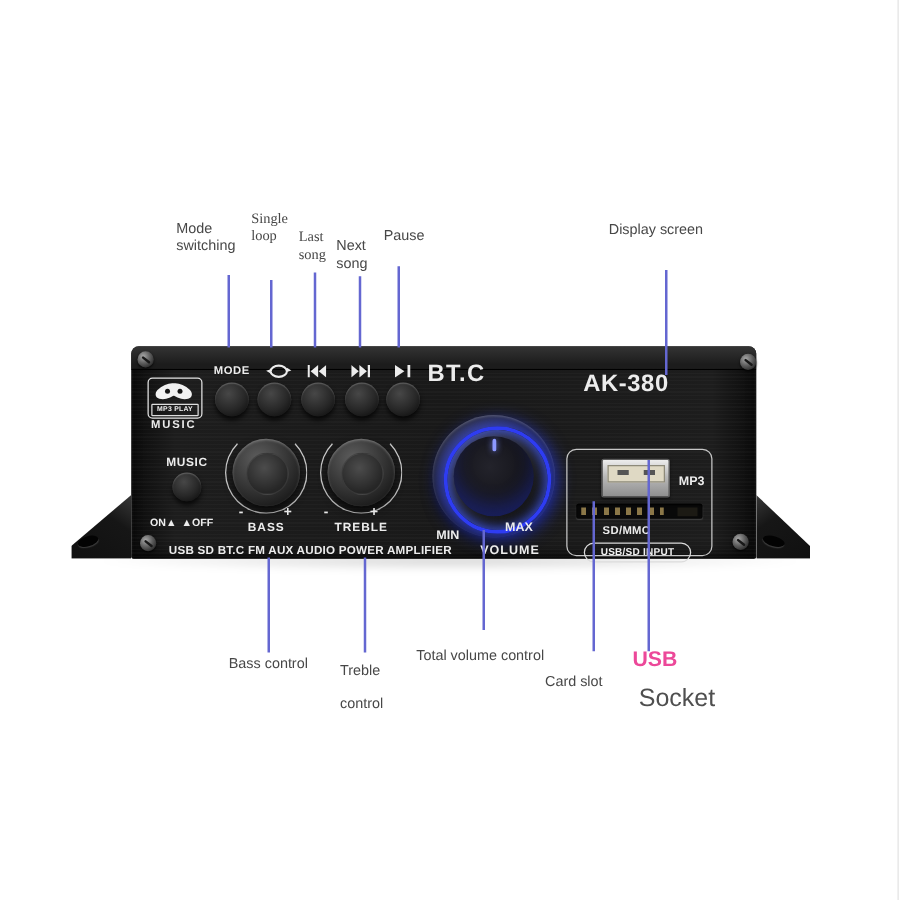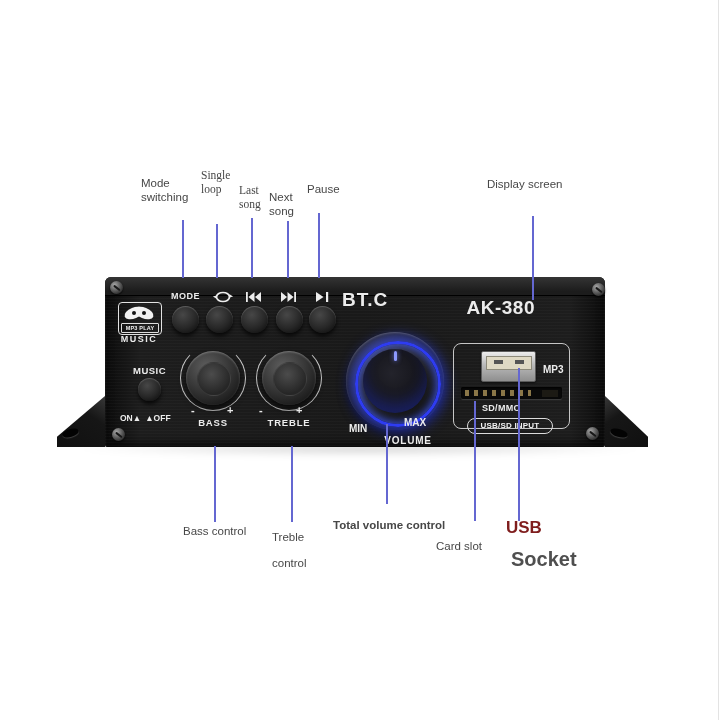--- a/index.html
+++ b/index.html
@@ -53,21 +53,21 @@
        box-shadow:0 5px 9px rgba(0,0,0,.75), inset 0 1px 2px rgba(255,255,255,.25);}
   .vol-ring{position:absolute;left:9px;top:9px;width:80px;height:80px;border-radius:50%;
        border:3px solid #2e3cf2;
        box-shadow:0 0 14px 4px rgba(55,75,255,.75), inset 0 0 9px 2px rgba(70,95,255,.8);}
   .vol-inner{position:absolute;left:17px;top:17px;width:64px;height:64px;border-radius:50%;
        background:radial-gradient(circle at 45% 38%,#23232b,#121218 65%,#0a0a10);
        box-shadow:inset 0 -10px 14px rgba(45,65,255,.30);}
   .vol-ptr{position:absolute;left:30.5px;top:2px;width:3px;height:10px;background:#8d99ff;
        border-radius:2px;box-shadow:0 0 5px rgba(120,135,255,.9);}
   
-  #iobox{position:absolute;left:348px;top:66px;width:115px;height:84px;border:1.5px solid #c6c6c6;
+  #iobox{position:absolute;left:348px;top:82px;width:115px;height:84px;border:1.5px solid #c6c6c6;
        border-radius:8px;}
   .usbport{position:absolute;left:27px;top:7px;width:53px;height:29px;border-radius:2px;
        background:linear-gradient(180deg,#ededed,#b9b9b9 45%,#8f8f8f);border:1px solid #5c5c5c;
        box-shadow:0 1px 2px rgba(0,0,0,.6);}
   .usbport i{position:absolute;left:4px;top:4px;width:44px;height:12px;background:#dfd9c4;
        border:1px solid #8d8a7a;}
   .usbport i:before,.usbport i:after{content:"";position:absolute;top:3px;width:9px;height:4px;background:#555;}
   .usbport i:before{left:7px;} .usbport i:after{right:7px;}
   .sdslot{position:absolute;left:7px;top:43px;width:101px;height:12px;background:#090909;
        border-radius:2px;box-shadow:inset 0 1px 2px #000, 0 1px 1px rgba(255,255,255,.15);}
@@ -211,28 +211,29 @@
       </div>
     <div class="wtxt" style="left:89px;top:20px;font-size:10px;">MP3</div>
     <div class="sdslot">
         <i></i>
         <b></b>
       </div>
     <div class="wtxt" style="left:28px;top:59px;width:60px;text-align:left;font-size:9px;letter-spacing:.3px;">SD/MMC</div>
     <div class="capsule">USB/SD INPUT</div>
   </div>
 
+  <div class="wtxt" style="left:30px;top:158px;font-size:9.3px;letter-spacing:.2px;white-space:nowrap;">USB SD BT.C FM AUX AUDIO POWER AMPLIFIER</div>
 </div>
 
 <div class="co-line" style="left:214px;top:446px;height:76px;"></div>
 <div class="co-line" style="left:291px;top:446px;height:76px;"></div>
 <div class="co-line" style="left:386px;top:424px;height:80px;"></div>
 <div class="co-line" style="left:474px;top:401px;height:120px;"></div>
 <div class="co-line" style="left:518px;top:368px;height:153px;"></div>
 
 <div class="bl" style="left:183px;top:524px;">Bass control</div>
 <div class="bl" style="left:272px;top:524px;width:46px;line-height:26px;white-space:normal;">Treble control</div>
-<div class="bl" style="left:333px;top:518px;font-weight:bold;">Total volume control</div>
+<div class="bl" style="left:333px;top:518px;">Total volume control</div>
 <div class="bl" style="left:436px;top:539px;">Card slot</div>
-<div class="bl" style="left:506px;top:521px;font-size:17px;font-weight:bold;color:#7f1d1d;">USB</div>
-<div class="bl" style="left:511px;top:552px;font-size:20px;color:#4f4f4f;font-weight:bold;">Socket</div>
+<div class="bl" style="left:506px;top:521px;font-size:17px;font-weight:bold;color:#ec4899;">USB</div>
+<div class="bl" style="left:511px;top:552px;font-size:20px;color:#4f4f4f;">Socket</div>
 
 <div class="edge-line"></div>
 
 </body></html>

